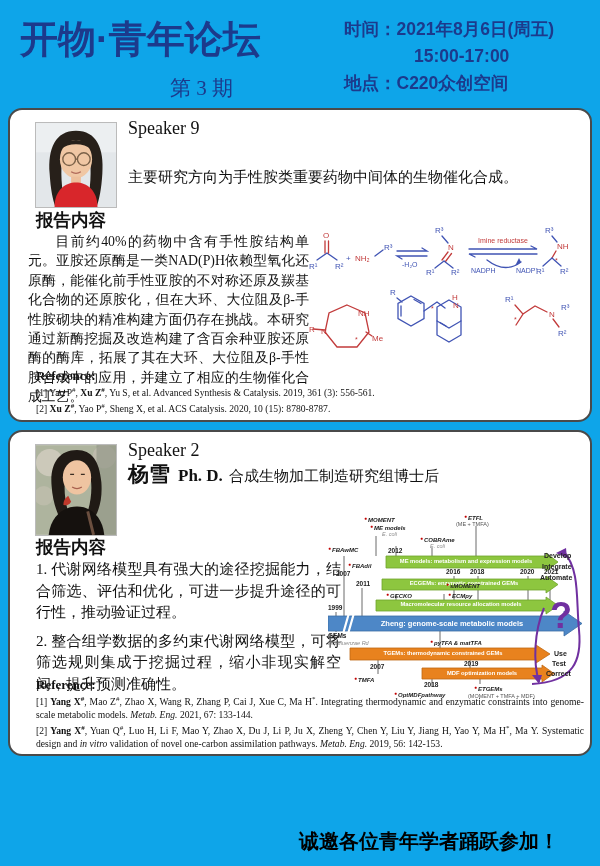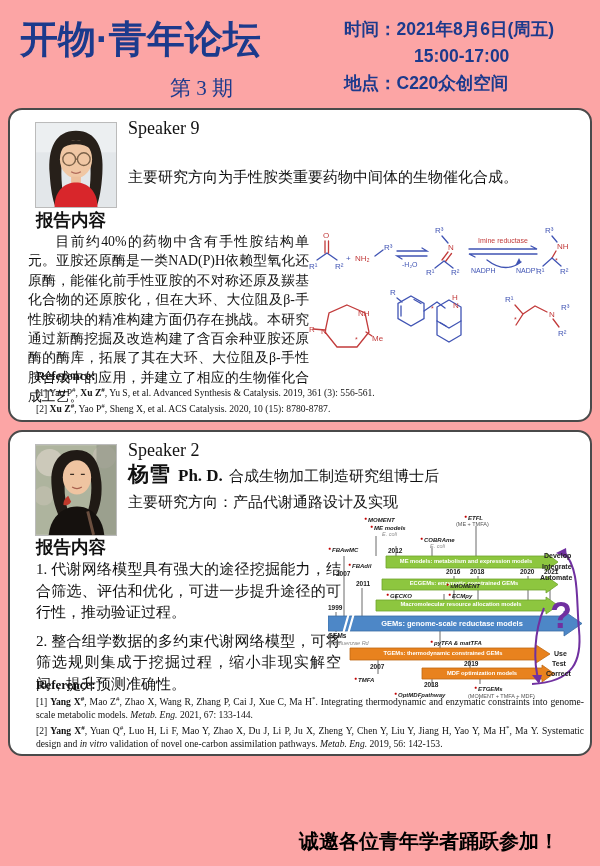--- a/index.html
+++ b/index.html
@@ -1,18 +1,18 @@
 <!DOCTYPE html>
 <html><head>
 <meta charset="utf-8">
 <style>
   * { margin:0; padding:0; box-sizing:border-box; }
   html,body { width:600px; height:866px; }
   body { background:#fff; font-family:"Liberation Serif", serif; color:#111; overflow:hidden; }
-  .poster { position:relative; width:600px; height:866px; background:#fca5a5; }
+  .poster { position:relative; width:600px; height:866px; background:#0ea5e9; }
 
   
   .forum-title { position:absolute; left:20px; top:20px; font-family:"Liberation Sans", sans-serif;
       font-weight:bold; font-size:38px; line-height:1; color:#1c3a8c; }
   .issue { position:absolute; left:170px; top:74px; font-size:21px; color:#1c3a8c; }
   .meta { position:absolute; left:344px; top:16px; color:#1c3a8c; font-family:"Liberation Sans", sans-serif;
       font-weight:bold; font-size:17.5px; line-height:27px; }
   .meta .indent { padding-left:70px; }
 
   
@@ -207,21 +207,20 @@
       <path d="M35,30 L39,30 M46,30 L50,30" stroke="#3a2d23" stroke-width="1.5"></path>
       <path d="M37,43 Q42,46 47,43" stroke="#a8604e" stroke-width="1.3" fill="none"></path>
       <path d="M33,52 Q28,56 28,61 Q33,63 36,58 Z" fill="#c0392b"></path>
       <path d="M13,92 C15,73 28,63 42,63 C56,63 68,73 70,92 Z" fill="#15110e"></path>
       <path d="M53,68 L59,92" stroke="#6b4f3f" stroke-width="3"></path>
     </svg>
     <div class="sp-label">Speaker 2</div>
     <div class="sp-name-line">
       <span class="sp-name">杨雪</span><span class="sp-deg">Ph. D.</span><span class="sp-desc">合成生物加工制造研究组博士后</span>
     </div>
-    <div class="sp-dir">主要研究方向：产品代谢通路设计及实现</div>
 
     <h3 class="rep-head">报告内容</h3>
     <div class="rep-items">
       <p>1. 代谢网络模型具有强大的途径挖掘能力，结合筛选、评估和优化，可进一步提升途径的可行性，推动验证过程。</p>
       <p>2. 整合组学数据的多约束代谢网络模型，可将筛选规则集成于挖掘过程，缩小非现实解空间，提升预测准确性。</p>
     </div>
 
     <div id="timeline">
       <svg width="268" height="194" viewBox="0 0 268 194">
         <path d="M48,24 V44 M148,14 V44 M104,36 V44 M68,34 V44 M16,44 V104 M34,76 V104 M126,64 V88 M150,64 V88 M200,64 V88 M222,64 V88 M68,82 V88 M116,82 V88 M8,100 V120 M112,119 V136 M50,148 V162 M142,148 V156 M104,167 V175 M152,167 V172" stroke="#444" stroke-width="0.8" fill="none"></path>
@@ -255,21 +254,21 @@
       <span class="tl yr" style="left:142px;top:57px">2018</span>
       <span class="tl yr" style="left:192px;top:57px">2020</span>
       <span class="tl yr" style="left:216px;top:57px">2021</span>
       <span class="tl yr" style="left:28px;top:69px">2011</span>
       <span class="tl aw" style="left:54px;top:69px;width:164px">ECGEMs: enzymatic constrained GEMs</span>
       <span class="tl mname" style="left:118px;top:70px"><i class="dot">●</i><span>sMOMENT</span></span>
       <span class="tl mname" style="left:58px;top:80px"><i class="dot">●</i><span>GECKO</span></span>
       <span class="tl mname" style="left:120px;top:80px"><i class="dot">●</i><span>ECMpy</span></span>
       <span class="tl aw" style="left:48px;top:90px;width:170px">Macromolecular resource allocation models</span>
       <span class="tl yr" style="left:0px;top:93px">1999</span>
-      <span class="tl aw aw-blue" style="left:14px;top:108px;width:220px">GEMs: genome-scale reductase models</span>
+      <span class="tl aw aw-blue" style="left:14px;top:108px;width:220px">Zheng: genome-scale metabolic models</span>
       <span class="tl yr" style="left:0px;top:121px">GEMs</span>
       <span class="tl gray" style="left:0px;top:129px">H. influenzae Rd</span>
       <span class="tl mname" style="left:102px;top:127px"><i class="dot">●</i><span>pyTFA &amp; matTFA</span></span>
       <span class="tl aw" style="left:22px;top:139px;width:186px">TGEMs: thermodynamic constrained GEMs</span>
       <span class="tl yr" style="left:136px;top:149px">2019</span>
       <span class="tl yr" style="left:42px;top:152px">2007</span>
       <span class="tl aw" style="left:94px;top:159px;width:120px">MDF optimization models</span>
       <span class="tl mname" style="left:26px;top:164px"><i class="dot">●</i><span>TMFA</span></span>
       <span class="tl yr" style="left:96px;top:170px">2018</span>
       <span class="tl mname" style="left:66px;top:179px"><i class="dot">●</i><span>OptMDFpathway</span></span>

